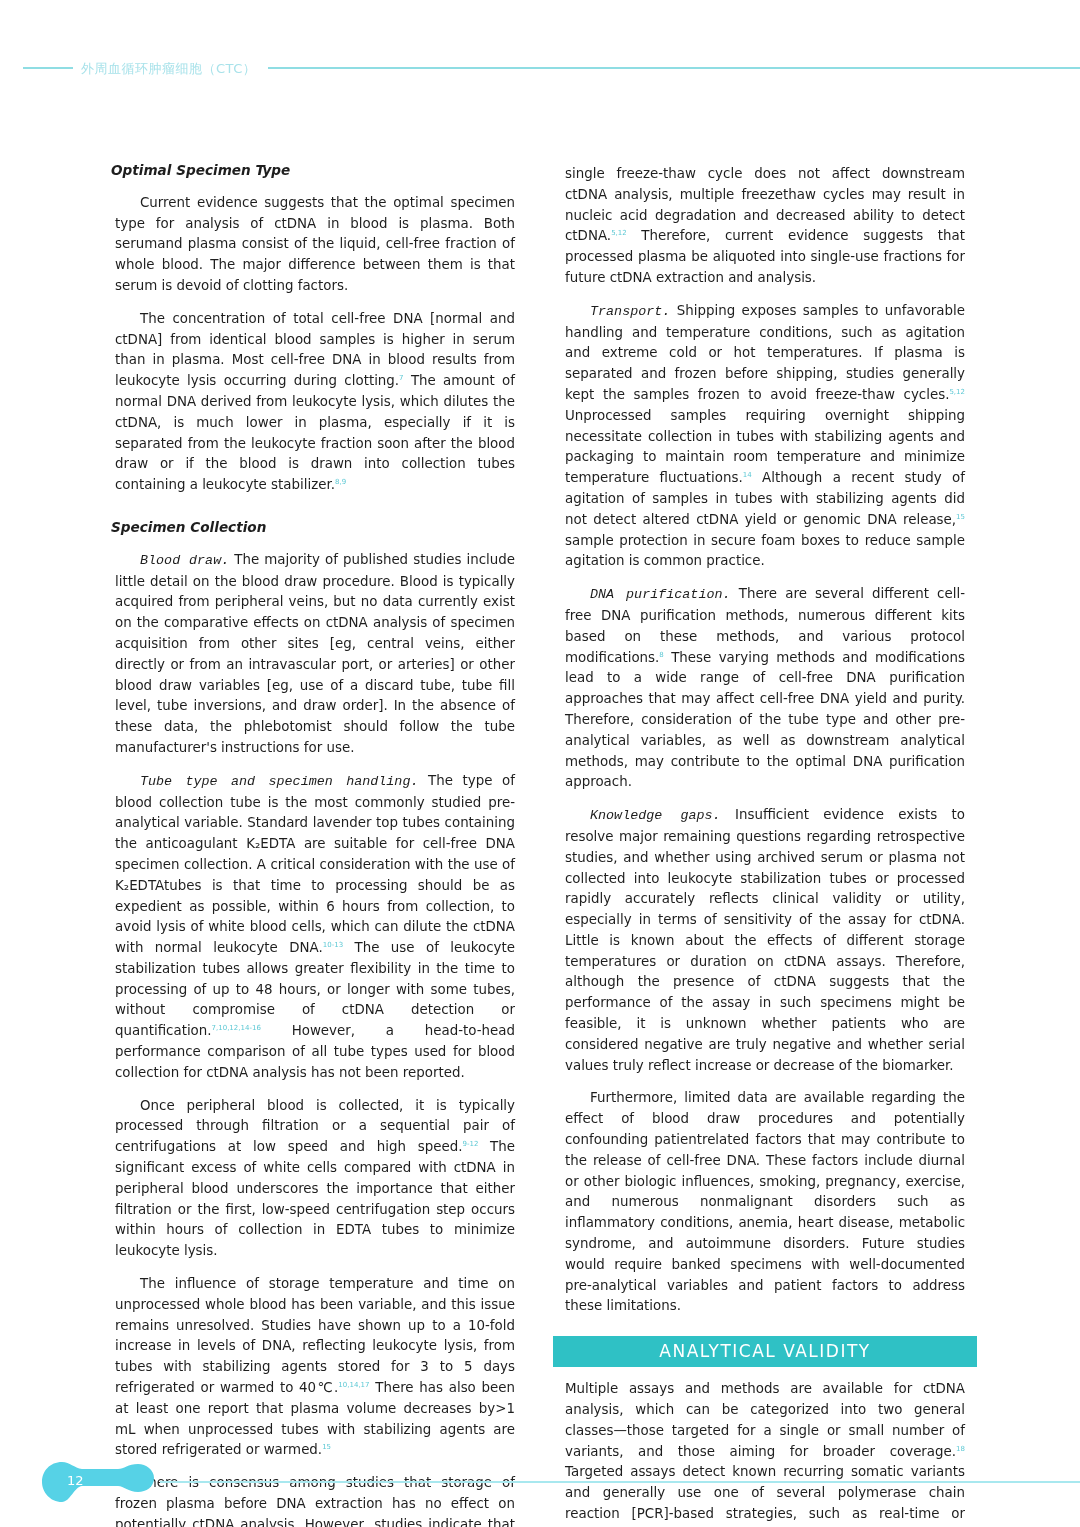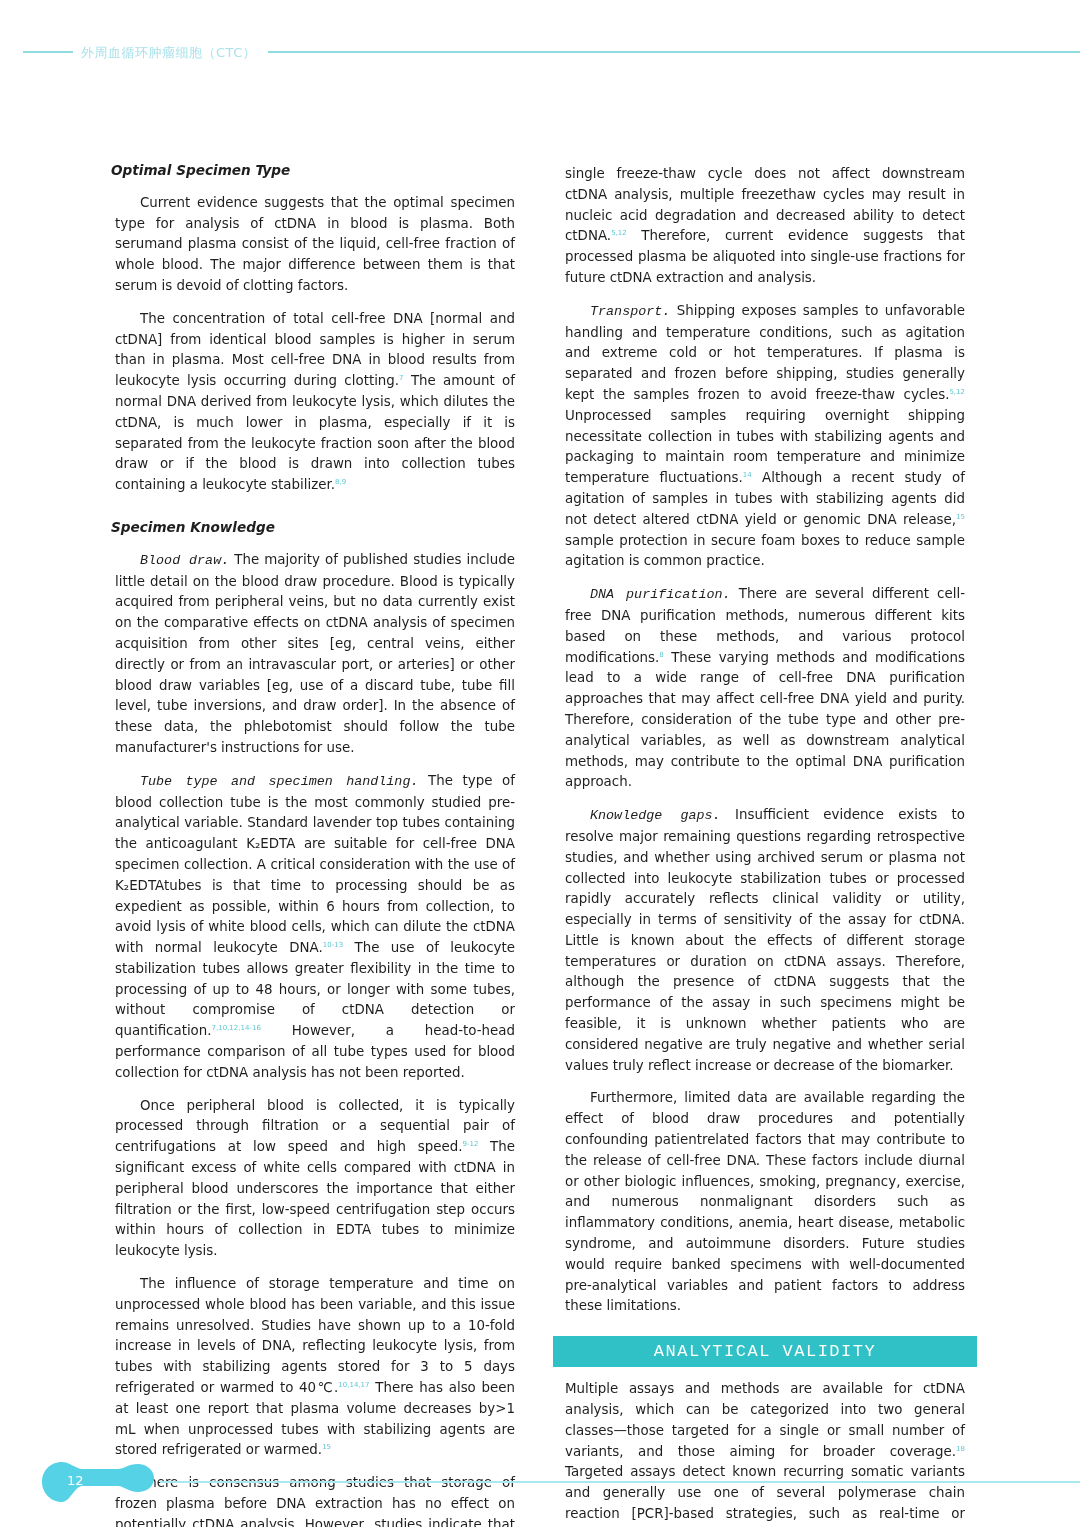--- a/index.html
+++ b/index.html
@@ -1,38 +1,38 @@
 <!DOCTYPE html>
 <html><head>
 <meta charset="utf-8">
 <style>
   html, body { margin: 0; padding: 0; background: #ffffff; }
   body {
     width: 1080px; height: 1527px; position: relative; overflow: hidden;
     font-family: "DejaVu Sans", sans-serif; color: #1e1e1e;
   }
-  .header { position: absolute; top: 44px; left: 0; width: 896px; height: 18px; }
+  .header { position: absolute; top: 60px; left: 0; width: 896px; height: 18px; }
   .header .line-left { position: absolute; left: 23px; top: 7px; width: 50px; height: 2px; background: #8fdde3; }
   .header .title { position: absolute; left: 81px; top: 0px; font-size: 13px; color: #a8e2ea; letter-spacing: 0.5px; white-space: nowrap; }
   .header .line-right { position: absolute; left: 268px; top: 7px; width: 812px; height: 2px; background: #8fdde3; }
 
   .col { position: absolute; top: 152px; width: 424px; font-size: 13.4px; line-height: 20.8px; text-align: justify; }
   .col-left { left: 103px; }
   .col-right { left: 553px; }
 
   .sec-title { font-weight: bold; font-style: italic; margin: 8px; font-size: 13.6px; line-height: 20.8px; }
   .sec-title.spaced { margin-top: 21px; }
   p { margin: 12px; text-indent: 25px; }
   p.noindent { text-indent: 0; }
   em { font-style: italic; font-family: Liberation Mono, monospace; }
   sup { font-size: 7px; color: #5cc8d4; vertical-align: super; line-height: 0; }
 
   .banner {
     background: #2fc1c5; color: #ffffff; text-align: center; font-size: 17px; letter-spacing: 1.5px;
-    height: 31px; line-height: 31px; margin: 19px 0 11px 0; text-indent: 0; font-family: Liberation Mono, monospace;
+    height: 31px; line-height: 31px; margin: 19px 0 11px 0; text-indent: 0;
   }
 
   .footer { position: absolute; left: 0; top: 1460px; width: 1080px; height: 50px; }
   .footer svg { position: absolute; left: 40px; top: 0; }
   .footer .pnum { position: absolute; left: 55px; top: 13px; color: #ffffff; font-size: 13px; margin-left: 12px; }
   .footer .line { position: absolute; left: 160px; top: 21px; width: 920px; height: 2px; background: #a8e8ef; }
 </style>
 </head>
 <body>
 
@@ -40,21 +40,21 @@
   <div class="line-left"></div>
   <div class="title">外周血循环肿瘤细胞（CTC）</div>
   <div class="line-right"></div>
 </div>
 
 <div class="col col-left">
   <h3 class="sec-title">Optimal Specimen Type</h3>
   <p><span>Current evidence suggests that the optimal specimen type for analysis of ctDNA in blood is plasma. Both serumand plasma consist of the liquid, cell-free fraction of whole blood. The major difference between them is that serum is devoid of clotting factors.</span></p>
   <p><span>The concentration of total cell-free DNA [normal and ctDNA] from identical blood samples is higher in serum than in plasma. Most cell-free DNA in blood results from leukocyte lysis occurring during clotting.</span><sup>7</sup><span> The amount of normal DNA derived from leukocyte lysis, which dilutes the ctDNA, is much lower in plasma, especially if it is separated from the leukocyte fraction soon after the blood draw or if the blood is drawn into collection tubes containing a leukocyte stabilizer.</span><sup>8,9</sup></p>
 
-  <h3 class="sec-title spaced">Specimen Knowledge</h3>
+  <h3 class="sec-title spaced">Specimen Collection</h3>
   <p><em>Blood draw.</em><span> The majority of published studies include little detail on the blood draw procedure. Blood is typically acquired from peripheral veins, but no data currently exist on the comparative effects on ctDNA analysis of specimen acquisition from other sites [eg, central veins, either directly or from an intravascular port, or arteries] or other blood draw variables [eg, use of a discard tube, tube fill level, tube inversions, and draw order]. In the absence of these data, the phlebotomist should follow the tube manufacturer's instructions for use.</span></p>
   <p><em>Tube type and specimen handling.</em><span> The type of blood collection tube is the most commonly studied pre-analytical variable. Standard lavender top tubes containing the anticoagulant K₂EDTA are suitable for cell-free DNA specimen collection. A critical consideration with the use of K₂EDTAtubes is that time to processing should be as expedient as possible, within 6 hours from collection, to avoid lysis of white blood cells, which can dilute the ctDNA with normal leukocyte DNA.</span><sup>10-13</sup><span> The use of leukocyte stabilization tubes allows greater flexibility in the time to processing of up to 48 hours, or longer with some tubes, without compromise of ctDNA detection or quantification.</span><sup>7,10,12,14-16</sup><span> However, a head-to-head performance comparison of all tube types used for blood collection for ctDNA analysis has not been reported.</span></p>
   <p><span>Once peripheral blood is collected, it is typically processed through filtration or a sequential pair of centrifugations at low speed and high speed.</span><sup>9-12</sup><span> The significant excess of white cells compared with ctDNA in peripheral blood underscores the importance that either filtration or the first, low-speed centrifugation step occurs within hours of collection in EDTA tubes to minimize leukocyte lysis.</span></p>
   <p><span>The influence of storage temperature and time on unprocessed whole blood has been variable, and this issue remains unresolved. Studies have shown up to a 10-fold increase in levels of DNA, reflecting leukocyte lysis, from tubes with stabilizing agents stored for 3 to 5 days refrigerated or warmed to 40℃.</span><sup>10,14,17</sup><span> There has also been at least one report that plasma volume decreases by&gt;1 mL when unprocessed tubes with stabilizing agents are stored refrigerated or warmed.</span><sup>15</sup></p>
   <p><span>There is consensus among studies that storage of frozen plasma before DNA extraction has no effect on potentially ctDNA analysis. However, studies indicate that plasma must be isolated before freezing, and freezing unspun whole blood should not be performed. Although exposure of plasma to a</span></p>
 </div>
 
 <div class="col col-right">
   <p class="noindent"><span>single freeze-thaw cycle does not affect downstream ctDNA analysis, multiple freezethaw cycles may result in nucleic acid degradation and decreased ability to detect ctDNA.</span><sup>5,12</sup><span> Therefore, current evidence suggests that processed plasma be aliquoted into single-use fractions for future ctDNA extraction and analysis.</span></p>
   <p><em>Transport.</em><span> Shipping exposes samples to unfavorable handling and temperature conditions, such as agitation and extreme cold or hot temperatures. If plasma is separated and frozen before shipping, studies generally kept the samples frozen to avoid freeze-thaw cycles.</span><sup>5,12</sup><span> Unprocessed samples requiring overnight shipping necessitate collection in tubes with stabilizing agents and packaging to maintain room temperature and minimize temperature fluctuations.</span><sup>14</sup><span> Although a recent study of agitation of samples in tubes with stabilizing agents did not detect altered ctDNA yield or genomic DNA release,</span><sup>15</sup><span> sample protection in secure foam boxes to reduce sample agitation is common practice.</span></p>

